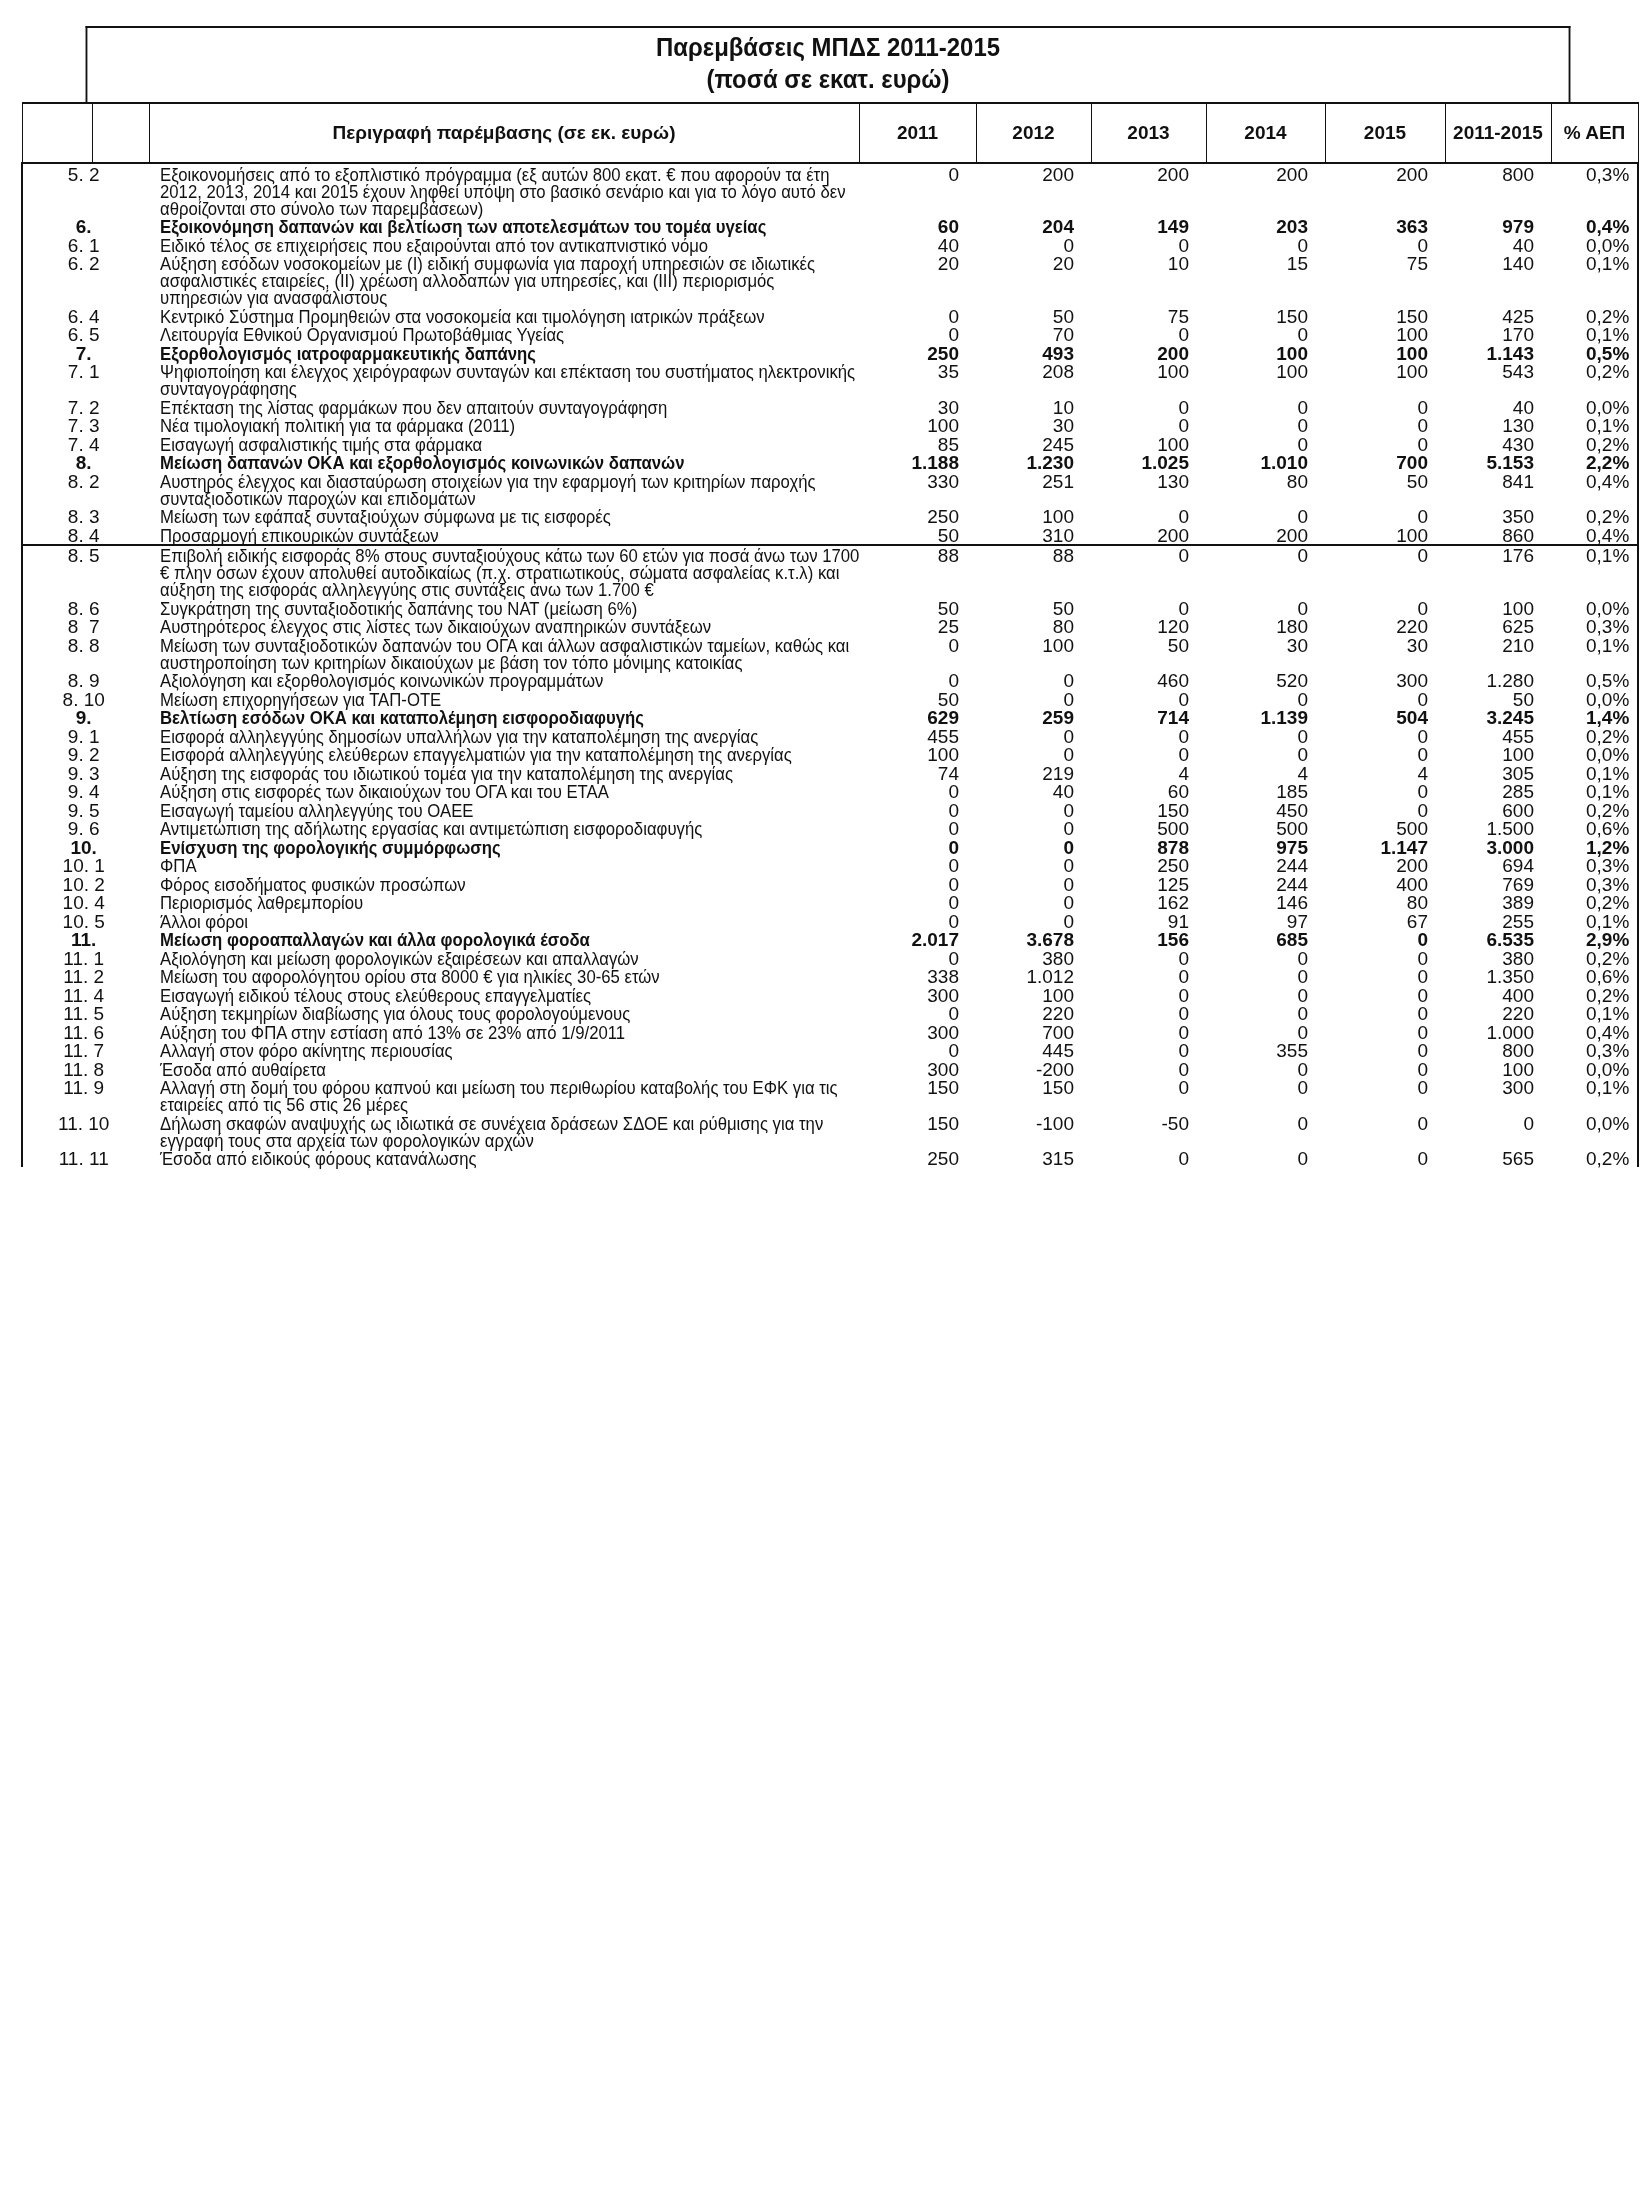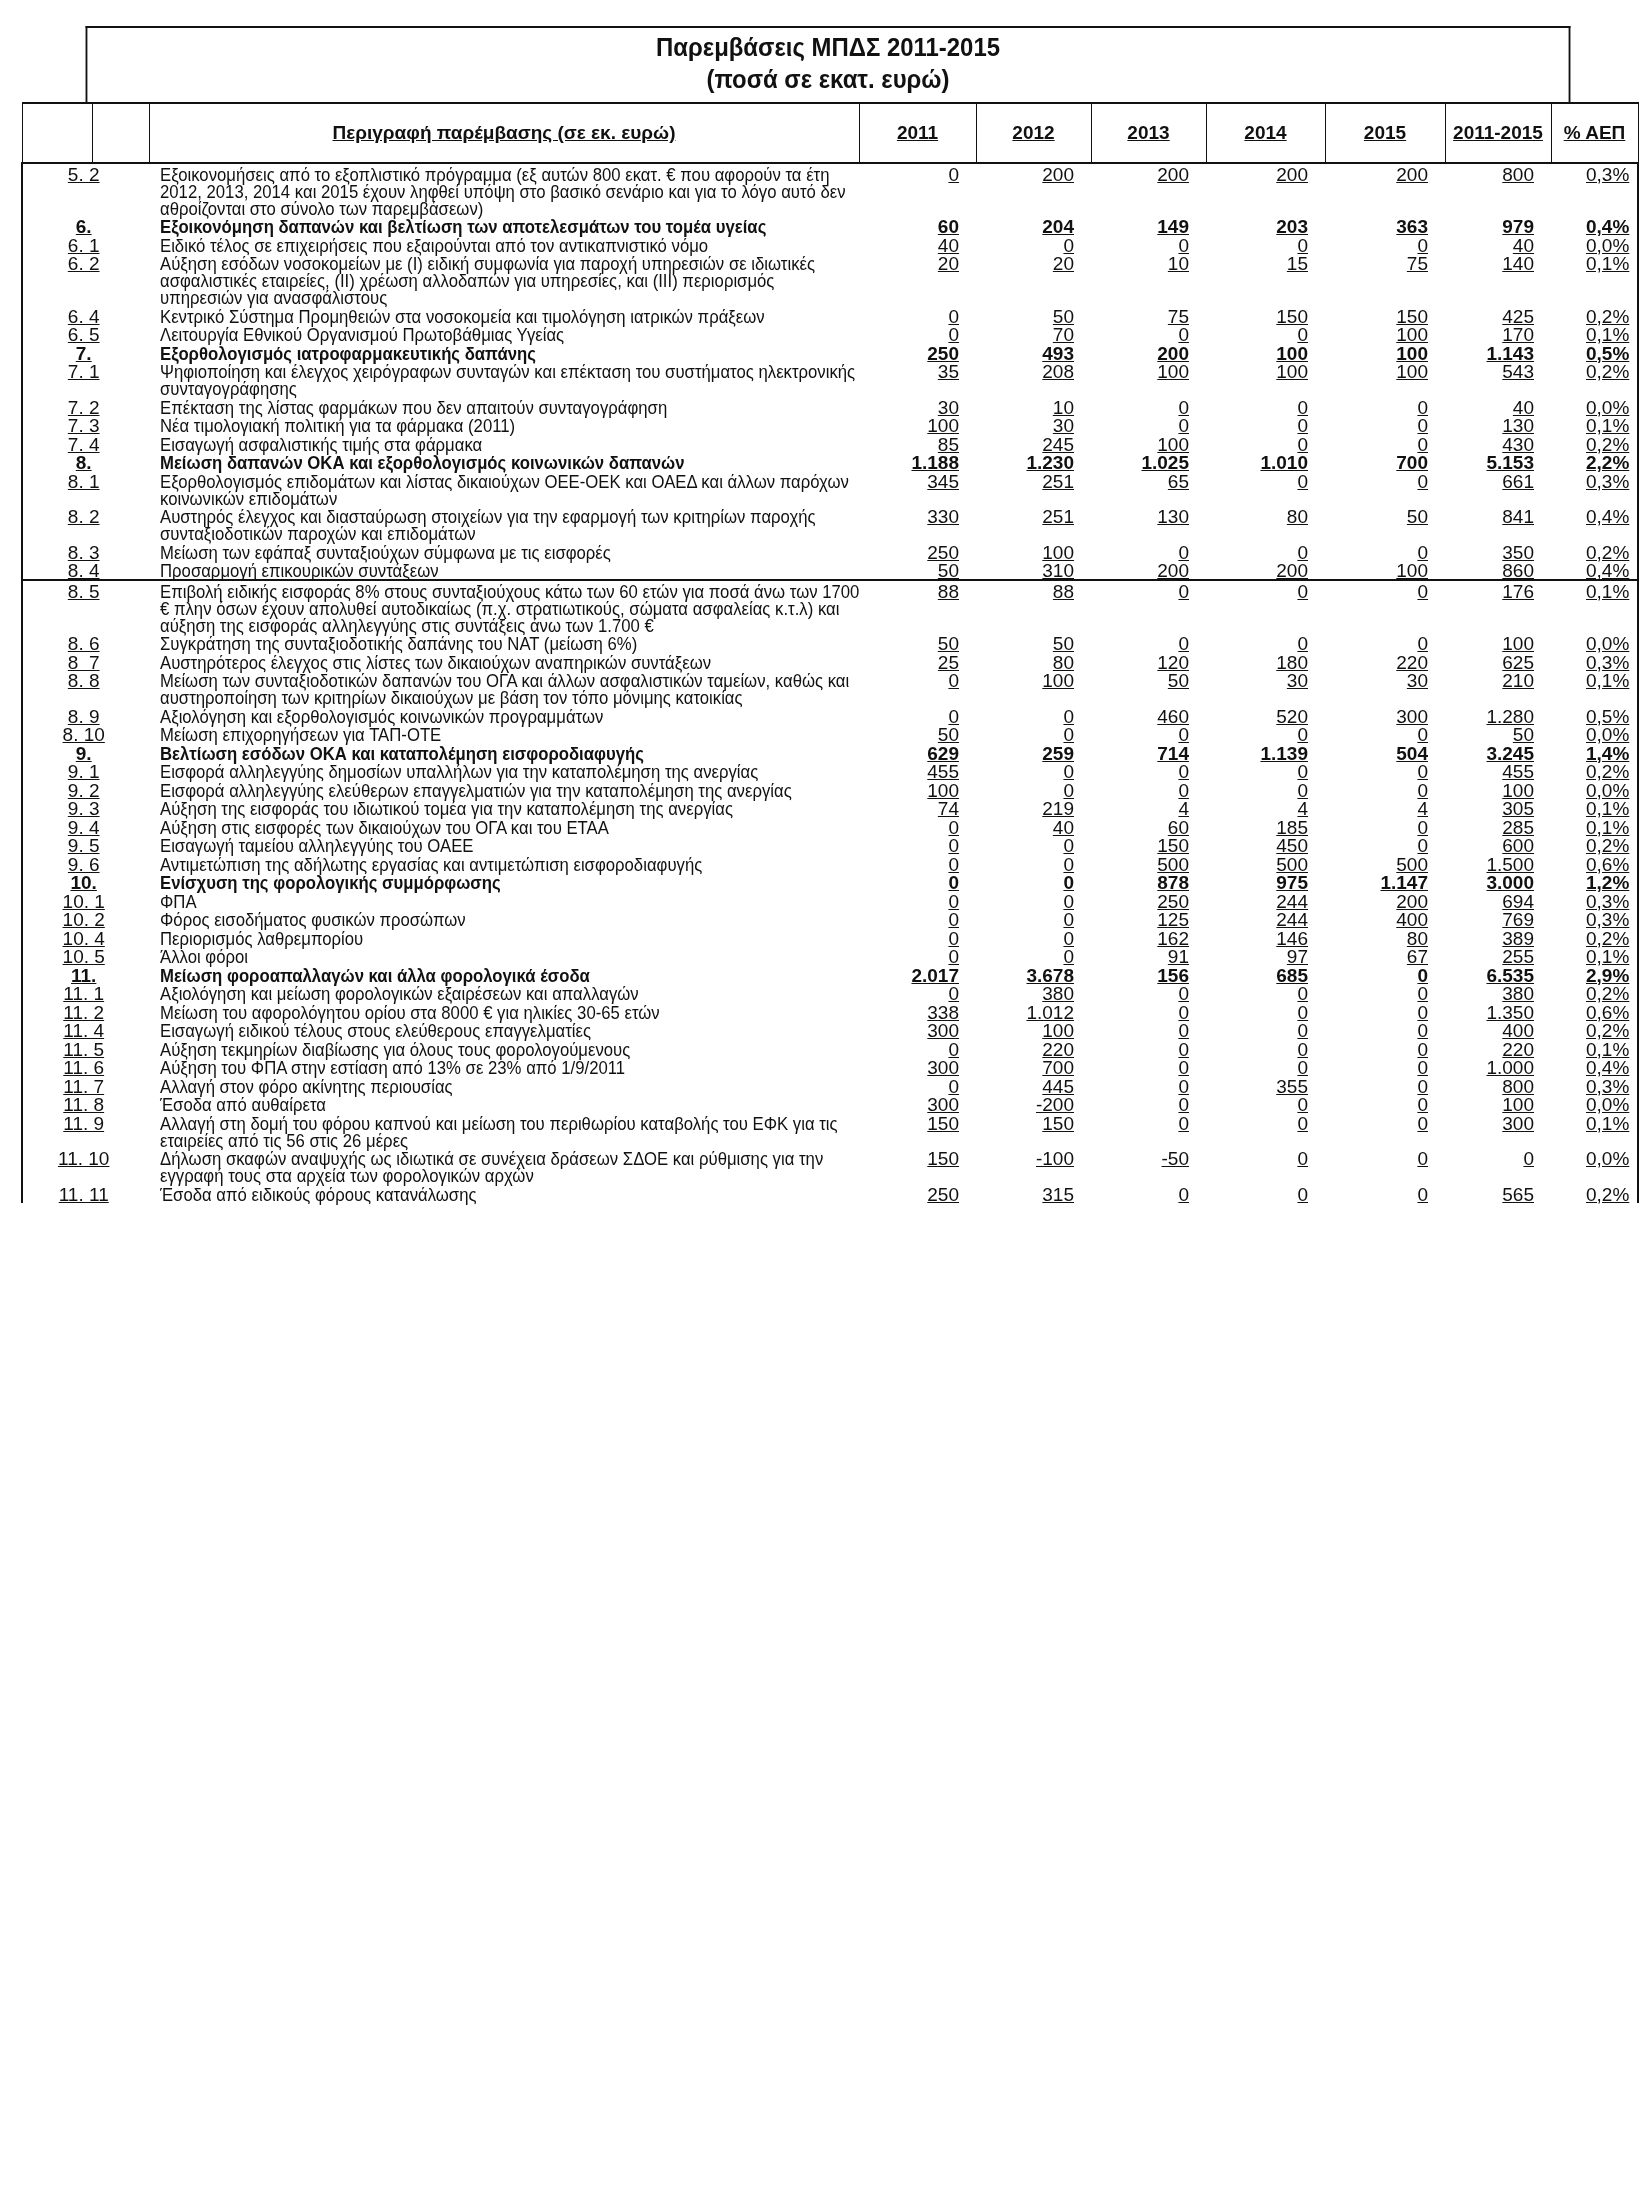--- a/index.html
+++ b/index.html
@@ -3,21 +3,21 @@
 <meta charset="utf-8">
 <style>
   html, body { margin: 0; padding: 0; background: #ffffff; }
   body { width: 1647px; height: 2205px; position: relative; overflow: hidden;
          font-family: "Liberation Sans", sans-serif; color: #111; }
   .page { position: absolute; left: 21px; top: 26px; width: 1614px; }
   .title-box { border: 2.3px solid #111; border-bottom: none; height: 71px; text-align: center;
                font-weight: bold; font-size: 26px; line-height: 32px; padding-top: 3.1px;
                transform: scaleX(0.92); transform-origin: center; }
   .title-box div { white-space: nowrap; }
-  table { border-collapse: collapse; width: 1614px; table-layout: fixed; text-decoration: underline; }
+  table { border-collapse: collapse; width: 1614px; table-layout: fixed; }
   th { border: 1.5px solid #111; border-top: 2.3px solid #111; border-bottom: 2.3px solid #111;
        height: 58px; font-size: 19px; font-weight: bold; padding: 0 3.1px; white-space: nowrap; }
   td { font-size: 19px; line-height: 17px; padding: 1.5px 6.1px 0 6.1px; vertical-align: top; }
   td.code { text-align: center; padding-right: 10.7px; white-space: pre; margin-left: 32px; }
   td.num { text-align: right; padding-right: 17px; white-space: nowrap; }
   td.pct { text-align: right; padding-right: 7.7px; white-space: nowrap; }
   td.desc { padding-left: 10.7px; }
   tr.bold td { font-weight: bold; }
   tbody td:first-child { border-left: 2.3px solid #111; }
   tbody td:last-child { border-right: 2.3px solid #111; }
@@ -186,31 +186,20 @@
           <td class="desc"><span class="cond">Μείωση δαπανών ΟΚΑ και εξορθολογισμός κοινωνικών δαπανών</span></td>
           <td class="num">1.188</td>
           <td class="num">1.230</td>
           <td class="num">1.025</td>
           <td class="num">1.010</td>
           <td class="num">700</td>
           <td class="num">5.153</td>
           <td class="pct">2,2%</td>
         </tr>
         <tr>
-          <td class="code" colspan="2">8. 1</td>
-          <td class="desc"><span class="cond">Εξορθολογισμός επιδομάτων και λίστας δικαιούχων ΟΕΕ-ΟΕΚ και ΟΑΕΔ και άλλων παρόχων κοινωνικών επιδομάτων</span></td>
-          <td class="num">345</td>
-          <td class="num">251</td>
-          <td class="num">65</td>
-          <td class="num">0</td>
-          <td class="num">0</td>
-          <td class="num">661</td>
-          <td class="pct">0,3%</td>
-        </tr>
-        <tr>
           <td class="code" colspan="2">8. 2</td>
           <td class="desc"><span class="cond">Αυστηρός έλεγχος και διασταύρωση στοιχείων για την εφαρμογή των κριτηρίων παροχής συνταξιοδοτικών παροχών και επιδομάτων</span></td>
           <td class="num">330</td>
           <td class="num">251</td>
           <td class="num">130</td>
           <td class="num">80</td>
           <td class="num">50</td>
           <td class="num">841</td>
           <td class="pct">0,4%</td>
         </tr>

